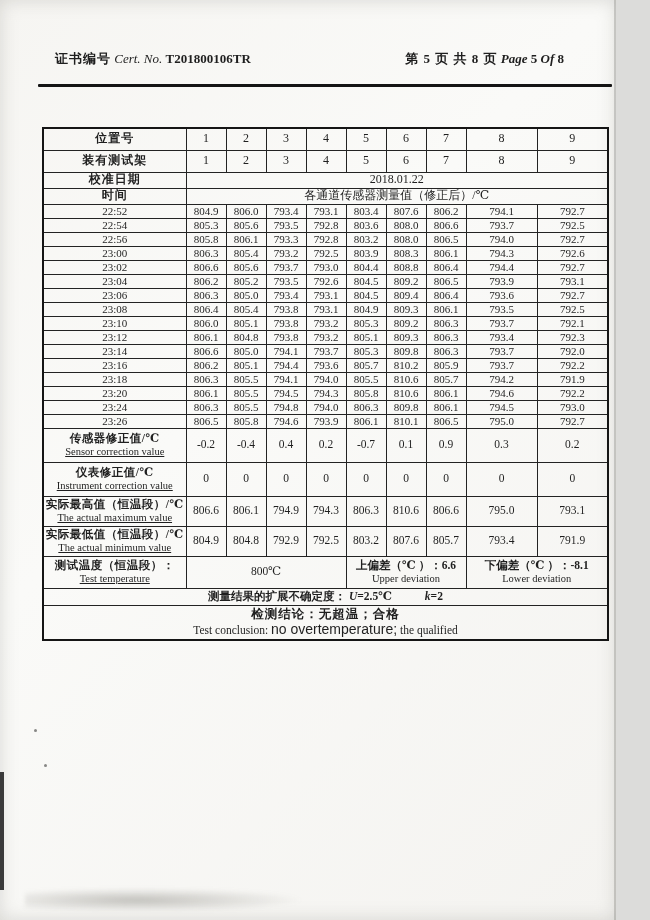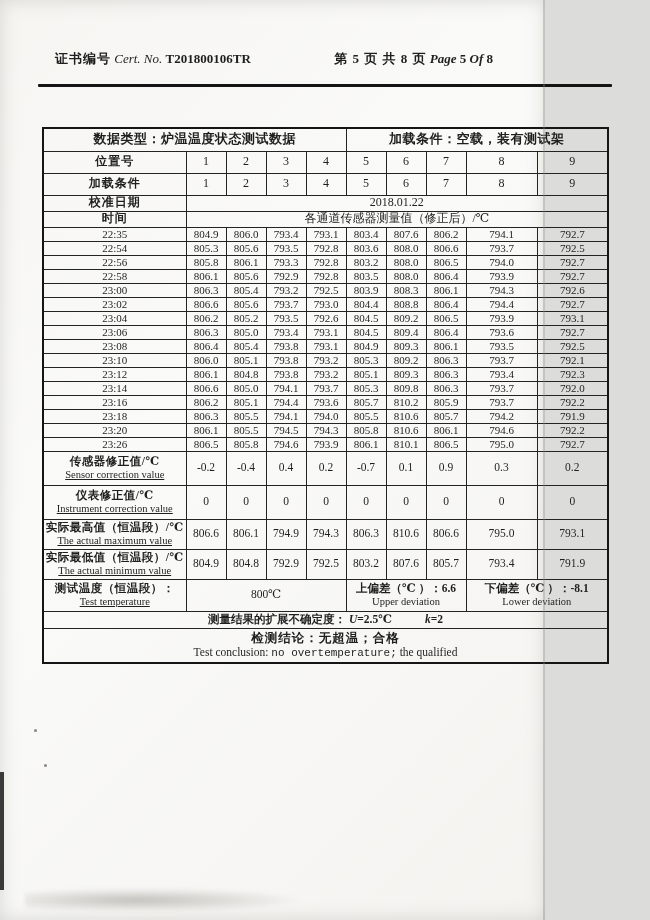--- a/index.html
+++ b/index.html
@@ -1,18 +1,18 @@
 <!DOCTYPE html>
 <html><head>
 <meta charset="utf-8">
 <style>
   html,body{margin:0;padding:0;}
   body{width:650px;height:920px;overflow:hidden;background:#dcdcda;}
   .page{
-    position:relative;width:545px;height:920px;
+    position:relative;width:616px;height:920px;
     background:linear-gradient(135deg,#f6f5f2 0%,#fafaf8 40%,#f4f3f0 100%);
     font-family:"Liberation Serif","DejaVu Serif",serif;
     color:#1f1f1f;
     box-shadow:inset 0 0 18px rgba(120,118,110,.25);
   }
   
   .doc-header{position:absolute;top:50px;left:55px;right:52px;display:flex;justify-content:space-between;align-items:baseline;font-size:13px;}
   .hdr-left span,.hdr-right span{white-space:pre;}
   .zh-bold{font-weight:bold;letter-spacing:1px;}
   .it{font-style:italic;}
@@ -48,21 +48,21 @@
   td.lbl2 .en{font-size:10.5px;text-decoration:underline;}
   tr.r-temp{height:32px;}
   td.bigval{font-size:13px;}
   td.dev .zh{font-size:11.5px;font-weight:bold;}
   td.dev .en{font-size:10.5px;}
   tr.r-unc{height:17px;} tr.r-unc td{font-size:11.5px;font-weight:bold;}
   tr.r-unc .kgap{margin-left:30px;}
   tr.r-concl{height:35px;}
   tr.r-concl .zh{font-size:12.5px;font-weight:bold;letter-spacing:1px;}
   tr.r-concl .en{font-size:11.5px;}
-  tr.r-concl .mono{font-family:Liberation Mono, monospace;font-size:11px;}
+  tr.r-concl .mono{font-family:Liberation Sans, sans-serif;font-size:14px;}
   
   .edge-sliver{position:absolute;left:0;top:772px;width:4px;height:118px;background:#1b1b1b;opacity:.85;}
   .right-edge{position:absolute;right:0;top:0;width:2px;height:100%;background:rgba(130,128,122,.35);}
   .smudge{position:absolute;left:25px;top:888px;width:280px;height:22px;
     background:radial-gradient(ellipse at 40% 55%,rgba(110,108,100,.38),rgba(110,108,100,0) 70%);
     filter:blur(2px);}
   .speck{position:absolute;width:3px;height:3px;border-radius:50%;background:rgba(60,60,58,.6);}
   .speck.s1{left:34px;top:729px;}
   .speck.s2{left:44px;top:764px;}
 </style>
@@ -88,38 +88,34 @@
         <col style="width:40px">
         <col style="width:40px">
         <col style="width:40px">
       <col style="width:40px">
         <col style="width:40px">
         <col style="width:40px">
       <col style="width:71px">
         <col style="width:71px">
     </colgroup>
     <tbody>
-      <tr class="r-meta">
-        <td colspan="5">数据类型：炉温温度状态测试数据</td>
-        <td colspan="5">加载条件：空载，装有测试架</td>
-      </tr>
       <tr class="r-pos">
         <td class="lbl">位置号</td>
       <td>1</td>
           <td>2</td>
           <td>3</td>
           <td>4</td>
           <td>5</td>
           <td>6</td>
           <td>7</td>
           <td>8</td>
           <td>9</td>
         </tr>
       <tr class="r-sensor">
-        <td class="lbl">加载条件</td>
+        <td class="lbl">装有测试架</td>
       <td>1</td>
           <td>2</td>
           <td>3</td>
           <td>4</td>
           <td>5</td>
           <td>6</td>
           <td>7</td>
           <td>8</td>
           <td>9</td>
         </tr>
@@ -128,21 +124,21 @@
         <td colspan="9">2018.01.22</td>
       </tr>
       <tr class="r-time">
         <td class="lbl">时间</td>
         <td colspan="9">各通道传感器测量值（修正后）/℃</td>
       </tr>
     </tbody>
 
     <tbody class="meas">
         <tr>
-          <td>22:35</td>
+          <td>22:52</td>
           <td>804.9</td>
           <td>806.0</td>
           <td>793.4</td>
           <td>793.1</td>
           <td>803.4</td>
           <td>807.6</td>
           <td>806.2</td>
           <td>794.1</td>
           <td>792.7</td>
         </tr>
@@ -161,32 +157,20 @@
         <tr>
           <td>22:56</td>
           <td>805.8</td>
           <td>806.1</td>
           <td>793.3</td>
           <td>792.8</td>
           <td>803.2</td>
           <td>808.0</td>
           <td>806.5</td>
           <td>794.0</td>
-          <td>792.7</td>
-        </tr>
-        <tr>
-          <td>22:58</td>
-          <td>806.1</td>
-          <td>805.6</td>
-          <td>792.9</td>
-          <td>792.8</td>
-          <td>803.5</td>
-          <td>808.0</td>
-          <td>806.4</td>
-          <td>793.9</td>
           <td>792.7</td>
         </tr>
         <tr>
           <td>23:00</td>
           <td>806.3</td>
           <td>805.4</td>
           <td>793.2</td>
           <td>792.5</td>
           <td>803.9</td>
           <td>808.3</td>
@@ -308,20 +292,32 @@
           <td>805.5</td>
           <td>794.5</td>
           <td>794.3</td>
           <td>805.8</td>
           <td>810.6</td>
           <td>806.1</td>
           <td>794.6</td>
           <td>792.2</td>
         </tr>
         <tr>
+          <td>23:24</td>
+          <td>806.3</td>
+          <td>805.5</td>
+          <td>794.8</td>
+          <td>794.0</td>
+          <td>806.3</td>
+          <td>809.8</td>
+          <td>806.1</td>
+          <td>794.5</td>
+          <td>793.0</td>
+        </tr>
+        <tr>
           <td>23:26</td>
           <td>806.5</td>
           <td>805.8</td>
           <td>794.6</td>
           <td>793.9</td>
           <td>806.1</td>
           <td>810.1</td>
           <td>806.5</td>
           <td>795.0</td>
           <td>792.7</td>

